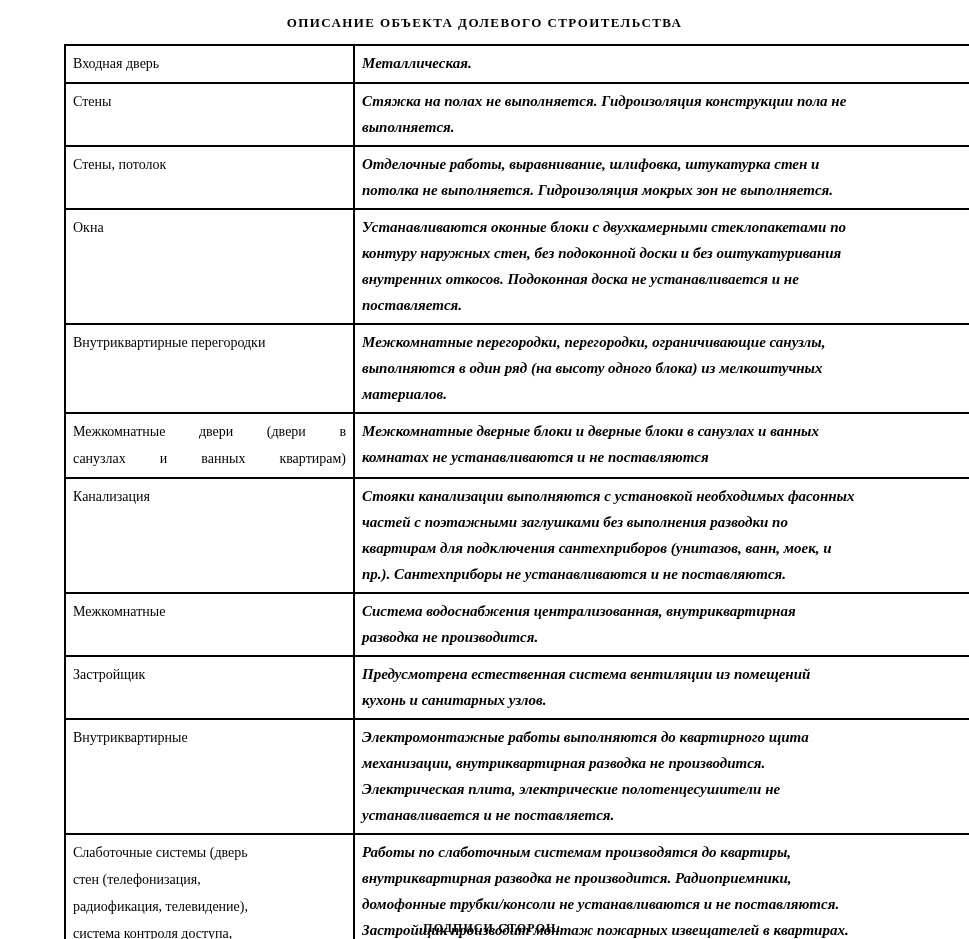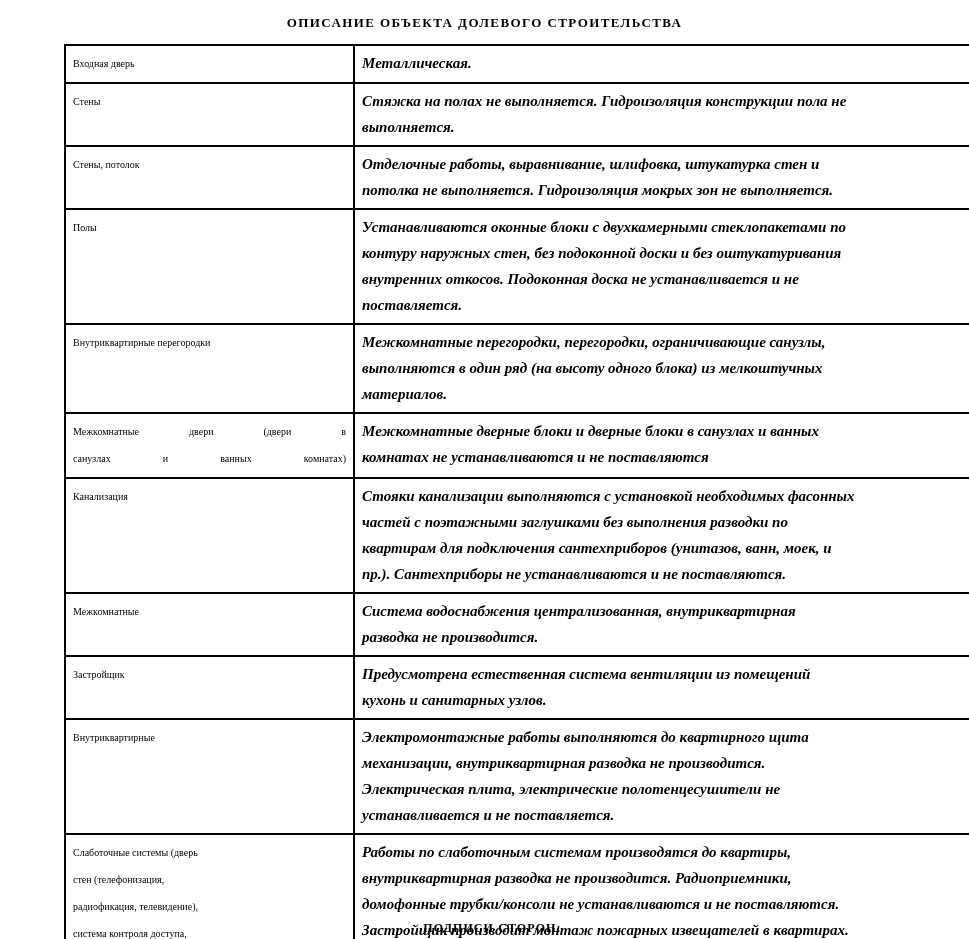--- a/index.html
+++ b/index.html
@@ -62,21 +62,21 @@
     background: transparent;
   }
   table.spec td {
     border: 2px solid #000000;
     vertical-align: top;
     padding: 4px 7px 5px 7px;
     background: transparent;
   }
   td.c-name {
     width: 273px;
-    font-size: 10px;
+    font-size: 14px;
     line-height: 27px;
     font-weight: normal;
     font-style: normal;
     text-align: left;
   }
   td.c-name.justify {
     text-align: justify;
     text-align-last: justify;
   }
   td.c-desc {
@@ -135,21 +135,21 @@
             <td class="c-name">
               <span class="ln">Стены, потолок</span>
             </td>
             <td class="c-desc">
               <span class="ln">Отделочные работы, выравнивание, шлифовка, штукатурка стен и</span>
               <span class="ln">потолка не выполняется. Гидроизоляция мокрых зон не выполняется.</span>
             </td>
           </tr>
           <tr>
             <td class="c-name">
-              <span class="ln">Полы</span>
+              <span class="ln">Окна</span>
             </td>
             <td class="c-desc">
               <span class="ln">Устанавливаются оконные блоки с двухкамерными стеклопакетами по</span>
               <span class="ln">контуру наружных стен, без подоконной доски и без оштукатуривания</span>
               <span class="ln">внутренних откосов. Подоконная доска не устанавливается и не</span>
               <span class="ln">поставляется.</span>
             </td>
           </tr>
           <tr>
             <td class="c-name">
@@ -157,21 +157,21 @@
             </td>
             <td class="c-desc">
               <span class="ln">Межкомнатные перегородки, перегородки, ограничивающие санузлы,</span>
               <span class="ln">выполняются в один ряд (на высоту одного блока) из мелкоштучных</span>
               <span class="ln">материалов.</span>
             </td>
           </tr>
           <tr>
             <td class="c-name justify">
               <span class="ln">Межкомнатные двери (двери в</span>
-              <span class="ln">санузлах и ванных комнатах)</span>
+              <span class="ln">санузлах и ванных квартирам)</span>
             </td>
             <td class="c-desc">
               <span class="ln">Межкомнатные дверные блоки и дверные блоки в санузлах и ванных</span>
               <span class="ln">комнатах не устанавливаются и не поставляются</span>
             </td>
           </tr>
           <tr>
             <td class="c-name">
               <span class="ln">Канализация</span>
             </td>

